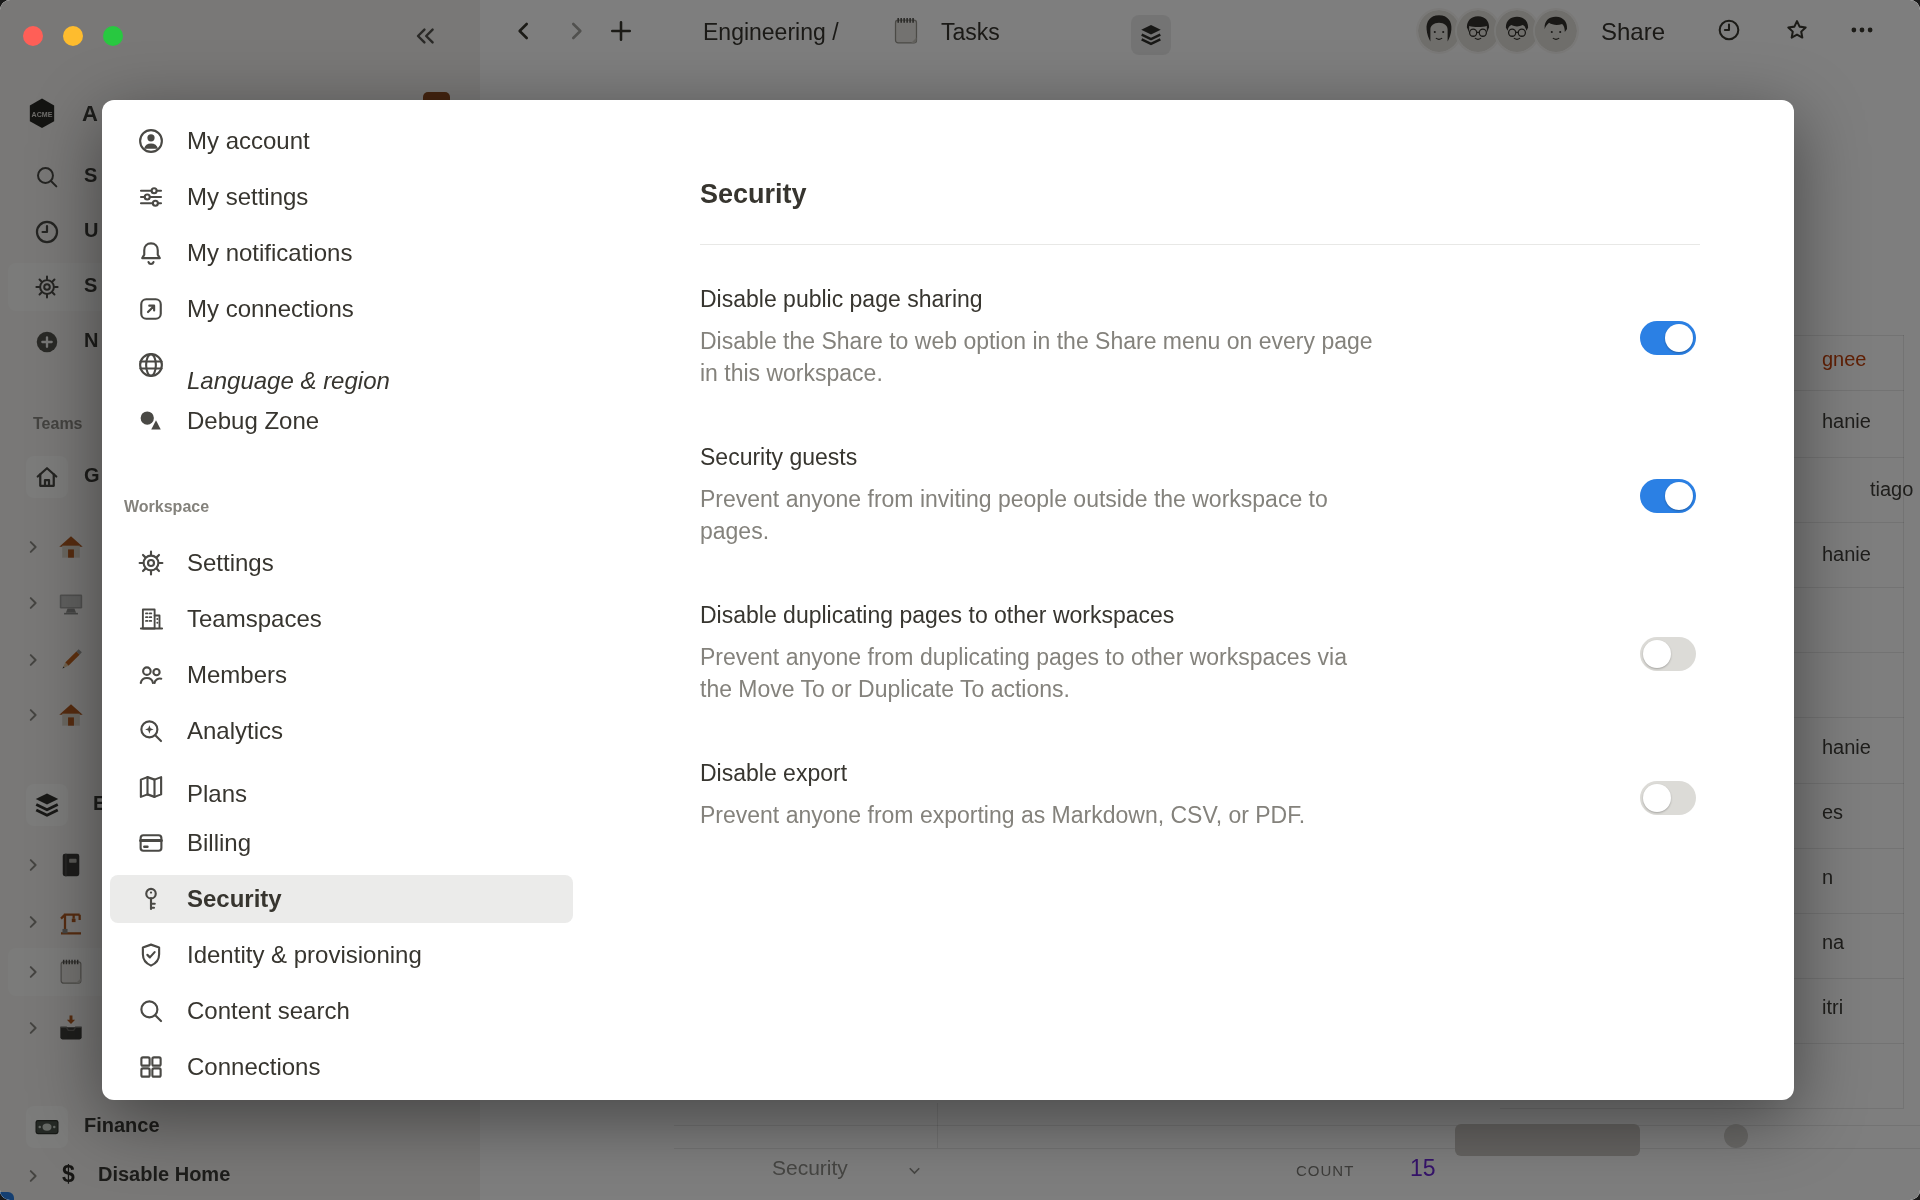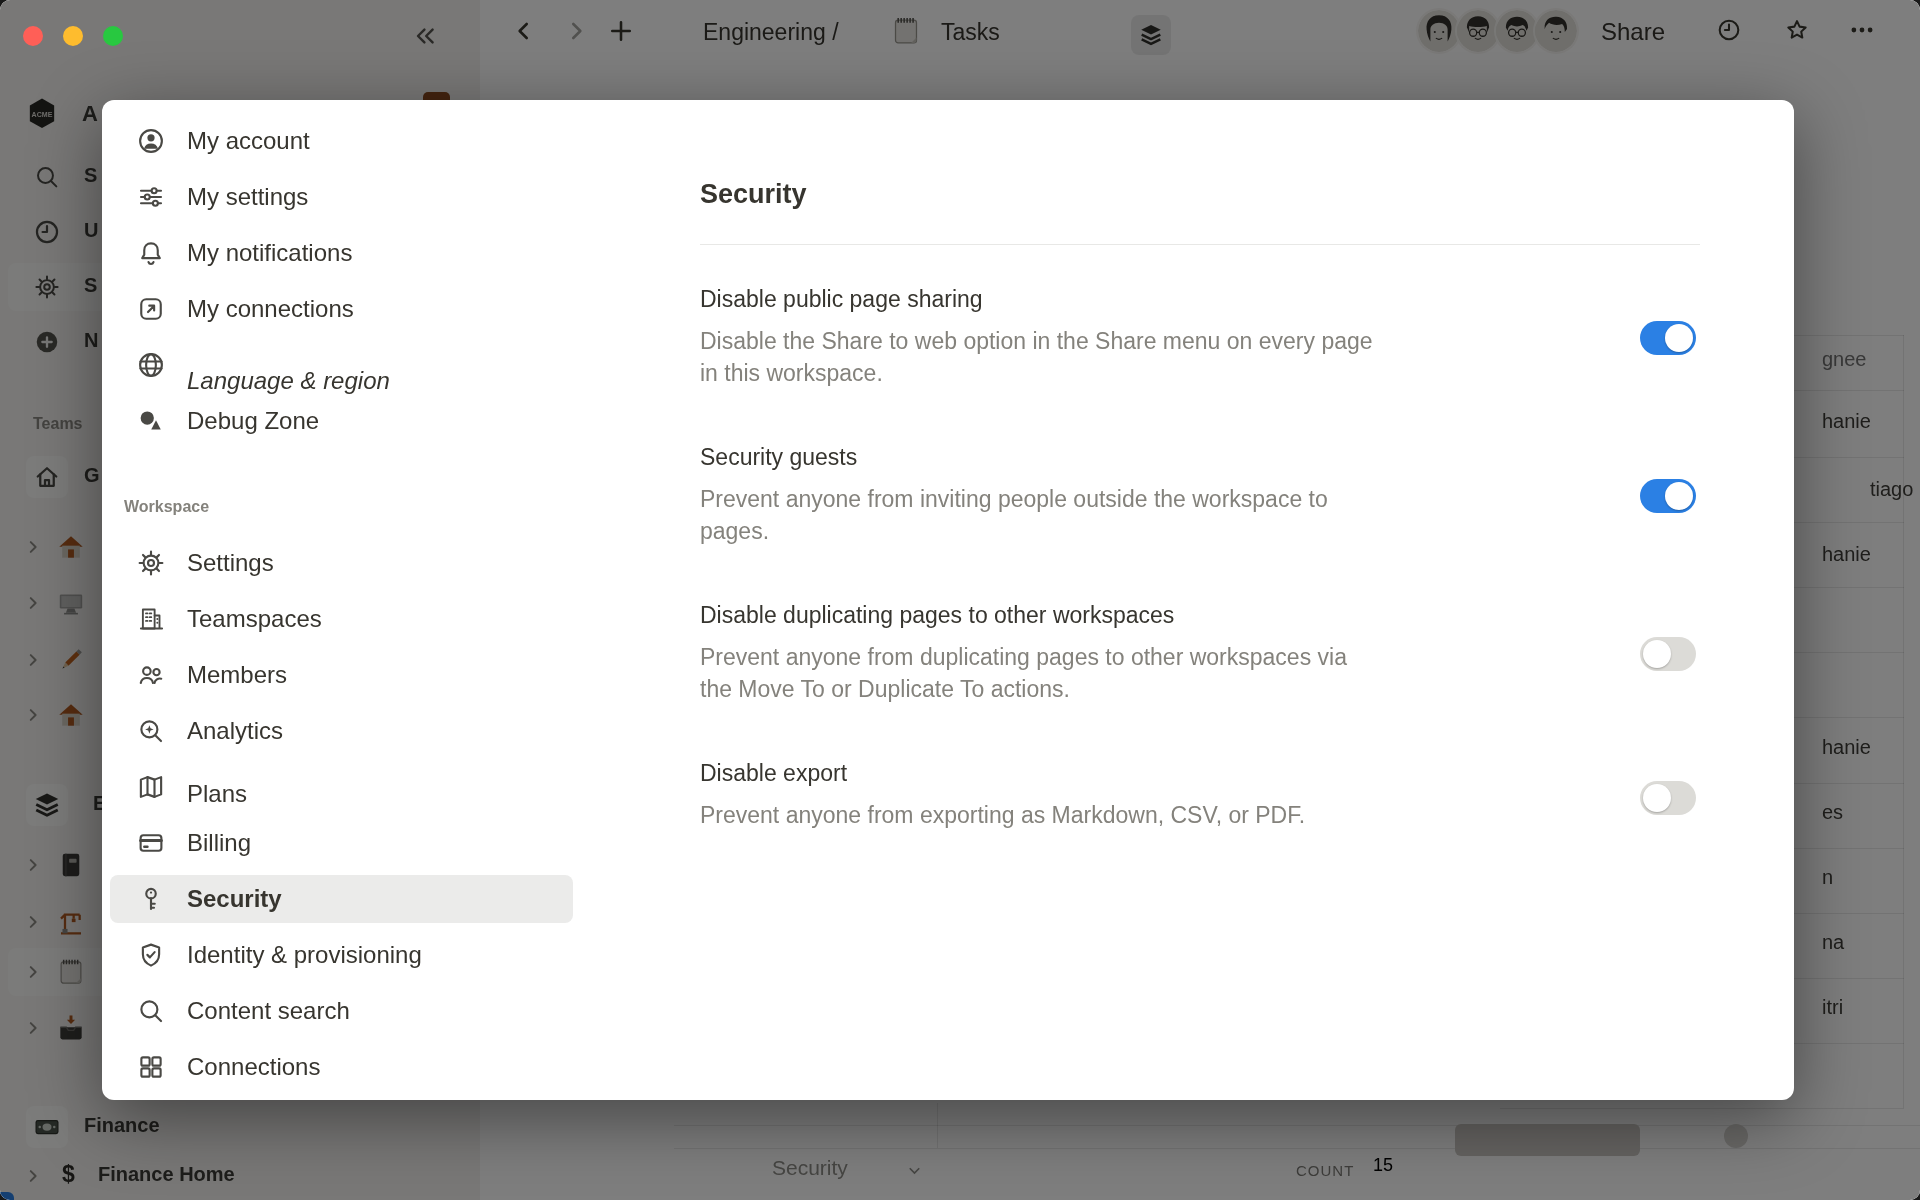--- a/index.html
+++ b/index.html
@@ -9,21 +9,21 @@
   .abs{position:absolute;}
   #window{position:absolute;inset:0;background:#fff;border-radius:10px;overflow:hidden;}
 
   
   #app-sidebar{position:absolute;left:0;top:0;width:480px;height:1200px;background:#f4f3f0;}
   #topbar{position:absolute;left:480px;top:0;width:1440px;height:60px;background:#ffffff;}
   #table-area{position:absolute;left:480px;top:60px;width:1440px;height:1140px;background:#ffffff;}
   .gridline-h{position:absolute;height:1px;background:rgba(0,0,0,0.09);}
   .gridline-v{position:absolute;width:1px;background:rgba(0,0,0,0.09);}
   .frag{position:absolute;left:1822px;font-size:20px;color:#3f3e39;white-space:nowrap;}
-  .frag.hdr{color:#737373;}
+  .frag.hdr{color:#c2410c;}
 
   .app-row-label{font-size:20px;font-weight:600;color:#3c3b37;white-space:nowrap;}
   .icon-box{position:absolute;border-radius:8px;background:rgba(255,255,255,0.55);}
   .row-hl{position:absolute;border-radius:8px;background:rgba(255,255,255,0.45);}
   .section-lbl{font-size:16px;font-weight:700;color:#8a8883;}
   .chev{position:absolute;width:18px;height:18px;}
 
   
   .tb-ic{position:absolute;width:26px;height:26px;}
   .tb-text{position:absolute;font-size:23px;color:#37352f;white-space:nowrap;}
@@ -220,21 +220,21 @@
                 <circle cx="17.8" cy="12" r="1" fill="#ccd2ca"></circle>
               </svg></div>
           </div>
           <div class="abs app-row-label" style="left: 84px; top: 13px;">Finance</div>
         </div>
         <div class="abs" style="left: 0px; top: 1150px; width: 470px; height: 52px;">
           <div class="chev" style="left: 24px; top: 17px;"><svg viewBox="0 0 24 24" width="100%" height="100%" fill="none" stroke="#8c8a85" stroke-width="2.6" stroke-linecap="round" stroke-linejoin="round">
               <path d="M9 5.5L15.5 12 9 18.5"></path>
             </svg></div>
           <div class="abs" style="left: 62px; top: 11px; font-size: 23px; font-weight: 700; color: rgb(47, 46, 42);">$</div>
-          <div class="abs app-row-label" style="left: 98px; top: 13px;">Finance Home</div>
+          <div class="abs app-row-label" style="left: 98px; top: 13px;">Disable Home</div>
         </div>
       </div>
     <span class="abs" style="left:411px;top:22px;width:28px;height:28px;">
       <svg viewBox="0 0 24 24" fill="none" stroke="#55544f" stroke-width="2.1" stroke-linecap="round" stroke-linejoin="round">
         <path d="M11.5 6.5L6 12l5.5 5.5M18.5 6.5L13 12l5.5 5.5"></path>
         </svg>
     </span>
     <div class="sliver" style="left:423px;top:92px;width:27px;height:8px;border-radius:5px 5px 0 0;background:#8a4a20;"></div>
     <div class="sliver" style="left:0;top:1192px;width:14px;height:8px;border-radius:0 6px 0 0;background:#2b80e4;"></div>
   </div>
@@ -356,21 +356,21 @@
 
     <div class="cell-pill" style="left:975px;top:1064px;"></div>
     <div class="cell-dot" style="left:1244px;top:1064px;"></div>
 
     <span class="footer-text" style="left:292px;top:1096px;">Security</span>
     <span class="abs" style="left:426px;top:1102px;width:17px;height:17px;">
       <svg viewBox="0 0 24 24" fill="none" stroke="#8f8e89" stroke-width="2.4" stroke-linecap="round">
           <path d="M6 9.5l6 6 6-6"></path>
         </svg></span>
     <span class="footer-text" style="left:816px;top:1102px;font-size:15px;letter-spacing:1px;color:#7d7c77;">COUNT</span>
-    <span class="footer-text" style="left:893px;top:1095px;font-size:18px;color:#000000;">15</span>
+    <span class="footer-text" style="left:930px;top:1095px;font-size:23px;color:#6d28d9;">15</span>
 
   </div>
 
   <div id="overlay"></div>
 
   <div class="tl" style="left:23px;background:#ff5f57;"></div>
   <div class="tl" style="left:63px;background:#febc2e;"></div>
   <div class="tl" style="left:103px;background:#28c840;"></div>
 
   <div id="modal">

